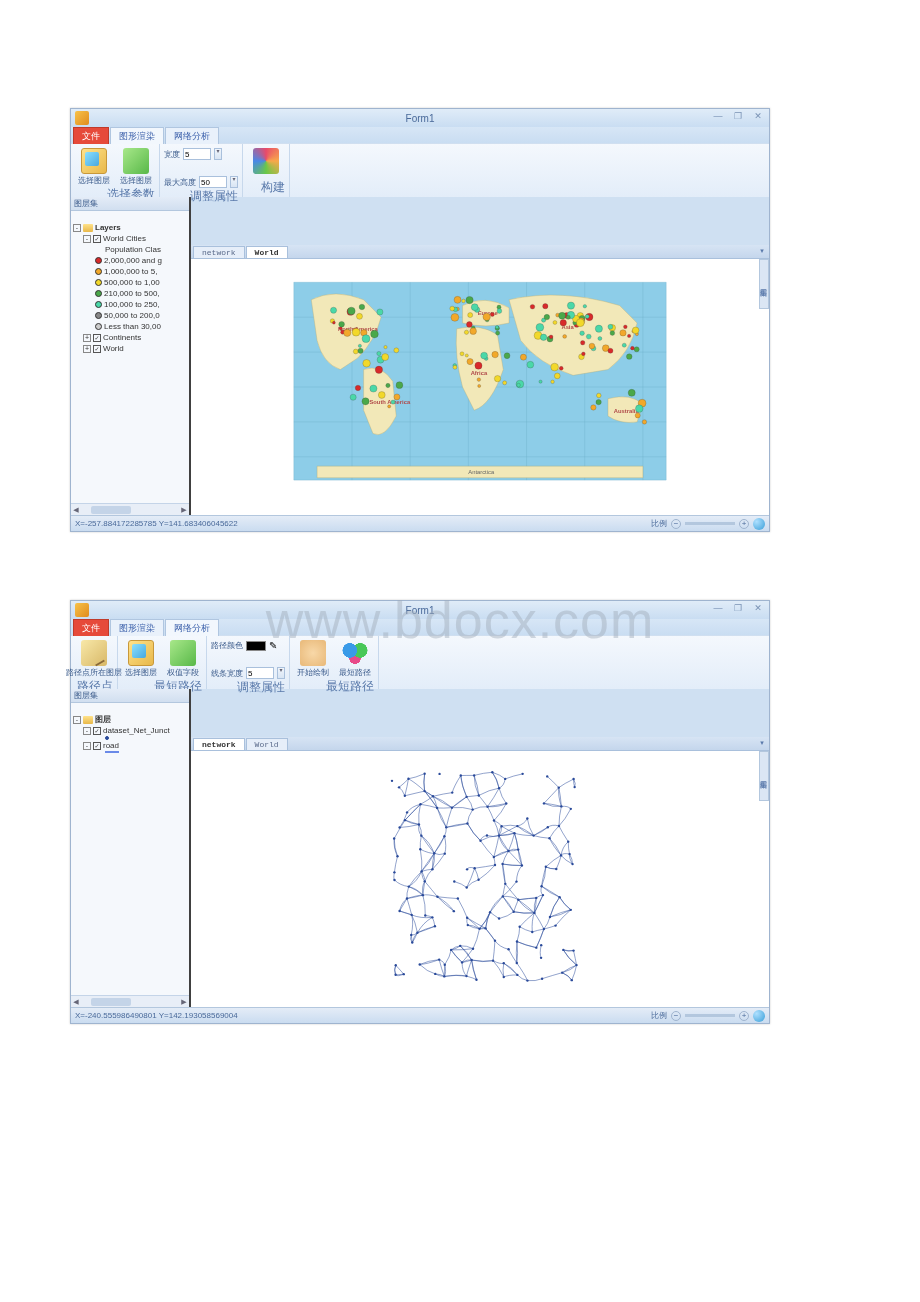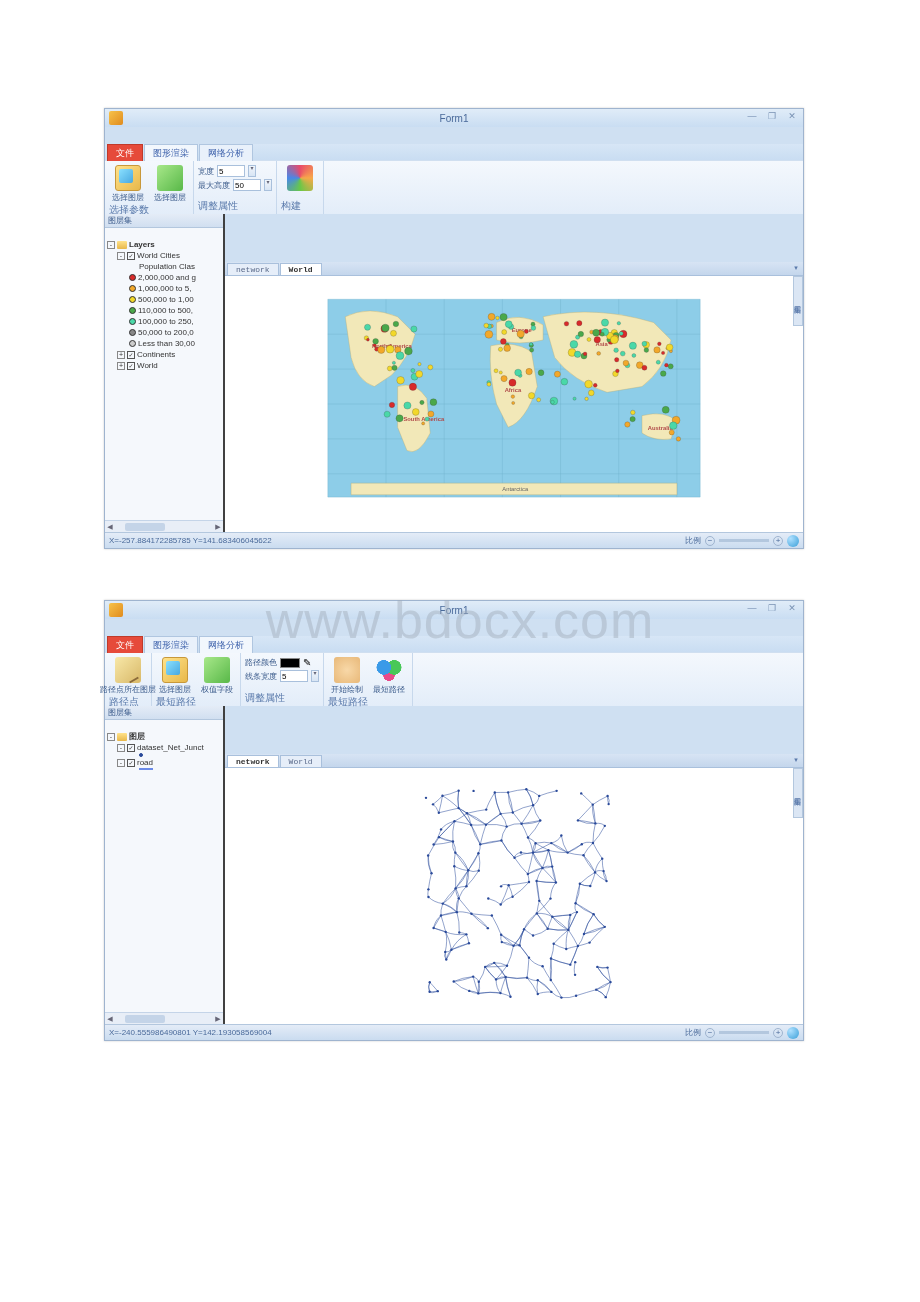--- a/index.html
+++ b/index.html
@@ -1,41 +1,41 @@
 <!DOCTYPE html>
 <html><head>
 <meta charset="utf-8">
 <style>
   * { box-sizing: border-box; margin: 0; padding: 0; font-family: "Microsoft YaHei", Arial, sans-serif; }
   body { background: #fff; width: 920px; height: 1302px; position: relative; }
-  .page { position: absolute; left: 0; right: 0; padding: 0 104px; }
+  .page { position: absolute; left: 0; right: 0; padding: 0 70px; }
   .page-1 { top: 108px; }
   .page-2 { top: 600px; }
   .watermark { position: absolute; top: 590px; left: 0; right: 0; text-align: center; font-size: 52px; color: rgba(160,170,185,0.45); letter-spacing: 1px; pointer-events: none; z-index: 50; font-weight: 300; }
 
   .window { width: 700px; border: 1px solid #9fb4cf; background: #cfe0f2; box-shadow: 0 0 2px rgba(0,0,0,.2); }
   .titlebar { height: 18px; background: linear-gradient(#e0ecf8,#c9ddf2); display: flex; align-items: center; font-size: 10px; color: #3a5a8a; position: relative; }
   .titlebar .appicon { width: 14px; height: 14px; margin: 0 4px; background: linear-gradient(135deg,#f7c24a,#e08b1d); border-radius: 2px; }
   .titlebar .title { position: absolute; left: 0; right: 0; text-align: center; font-size: 10px; color: #4a6a9a; }
   .winbtns { position: absolute; right: 4px; top: 2px; display: flex; gap: 6px; }
   .winbtn { width: 14px; height: 12px; color: #7a93b5; font-size: 9px; text-align: center; line-height: 10px; cursor: pointer; }
 
-  .ribbon-tabs { height: 16px; display: flex; align-items: flex-start; background: linear-gradient(#d7e6f6,#c9ddf2); padding-left: 2px; margin-top: 17px; }
+  .ribbon-tabs { height: 16px; display: flex; align-items: flex-start; background: linear-gradient(#d7e6f6,#c9ddf2); padding-left: 2px; }
   .rtab { font-size: 9px; padding: 2px 8px 1px 8px; color: #3a5faa; background: #e9f1fb; border: 1px solid #b0c6e0; border-bottom: none; margin-right: 1px; cursor: pointer; }
   .rtab.active { background: #e64a3a; color: #fff; border-color: #c03a2a; }
   .rtab.sel { background: #f2f7fd; }
 
   .ribbon-body { height: 54px; background: linear-gradient(#f4f8fd,#e3edf9); border-top: 1px solid #d0dff0; display: flex; }
   .rgroup { border-right: 1px solid #c7d8ec; padding: 2px 4px 0 4px; display: flex; flex-direction: column; justify-content: space-between; }
   .rgroup .controls { display: flex; align-items: flex-start; gap: 4px; height: 42px; }
-  .rgroup .glabel { font-size: 10px; color: #5a7aab; text-align: left; padding-bottom: 1px; }
+  .rgroup .glabel { font-size: 12px; color: #5a7aab; text-align: right; padding-bottom: 1px; }
   .bigbtn { display: flex; flex-direction: column; align-items: center; width: 38px; cursor: pointer; }
   .bigbtn .ic { width: 26px; height: 26px; border-radius: 3px; margin-top: 2px; }
   .bigbtn .lbl { font-size: 8px; color: #3a5a8a; margin-top: 1px; white-space: nowrap; }
-  .kv { display: flex; flex-direction: column; gap: 2px; padding-top: 2px; }
+  .kv { display: flex; flex-direction: column; gap: 16px; padding-top: 2px; }
   .kvrow { display: flex; align-items: center; gap: 3px; }
   .kvrow label { font-size: 8px; color: #3a5a8a; }
   .kvrow input { width: 28px; height: 12px; font-size: 8px; border: 1px solid #a9c0dc; background: #fff; padding: 0 1px; }
   .kvrow .spin { width: 8px; height: 12px; background: linear-gradient(#f0f5fb,#d8e5f4); border: 1px solid #a9c0dc; font-size: 6px; text-align: center; line-height: 5px; color: #667; }
 
   .content { display: flex; height: 318px; background: #cfe0f2; }
   .sidebar { width: 120px; background: #f5f8fc; border-right: 2px solid #404040; display: flex; flex-direction: column; }
   .sb-title { height: 14px; background: linear-gradient(#e4ecf7,#d1dff0); font-size: 8px; color: #3a5a8a; padding: 1px 3px; border-bottom: 1px solid #b3c7de; }
   .tree { flex: 1; overflow: hidden; font-family: "Courier New", monospace; font-size: 8px; color: #333; padding: 2px; line-height: 11px; white-space: nowrap; margin-top: 9px; }
   .tree .node { display: flex; align-items: center; gap: 2px; }
@@ -175,21 +175,21 @@
               <div class="node ind2">
                 <span class="dot" style="background:#f2a82a"></span>
                 <span>1,000,000 to 5,</span>
               </div>
               <div class="node ind2">
                 <span class="dot" style="background:#f2d82a"></span>
                 <span>500,000 to 1,00</span>
               </div>
               <div class="node ind2">
                 <span class="dot" style="background:#4aa84a"></span>
-                <span>110,000 to 500,</span>
+                <span>210,000 to 500,</span>
               </div>
               <div class="node ind2">
                 <span class="dot" style="background:#4ad8a8"></span>
                 <span>100,000 to 250,</span>
               </div>
               <div class="node ind2">
                 <span class="dot" style="background:#888"></span>
                 <span>50,000 to 200,0</span>
               </div>
               <div class="node ind2">

